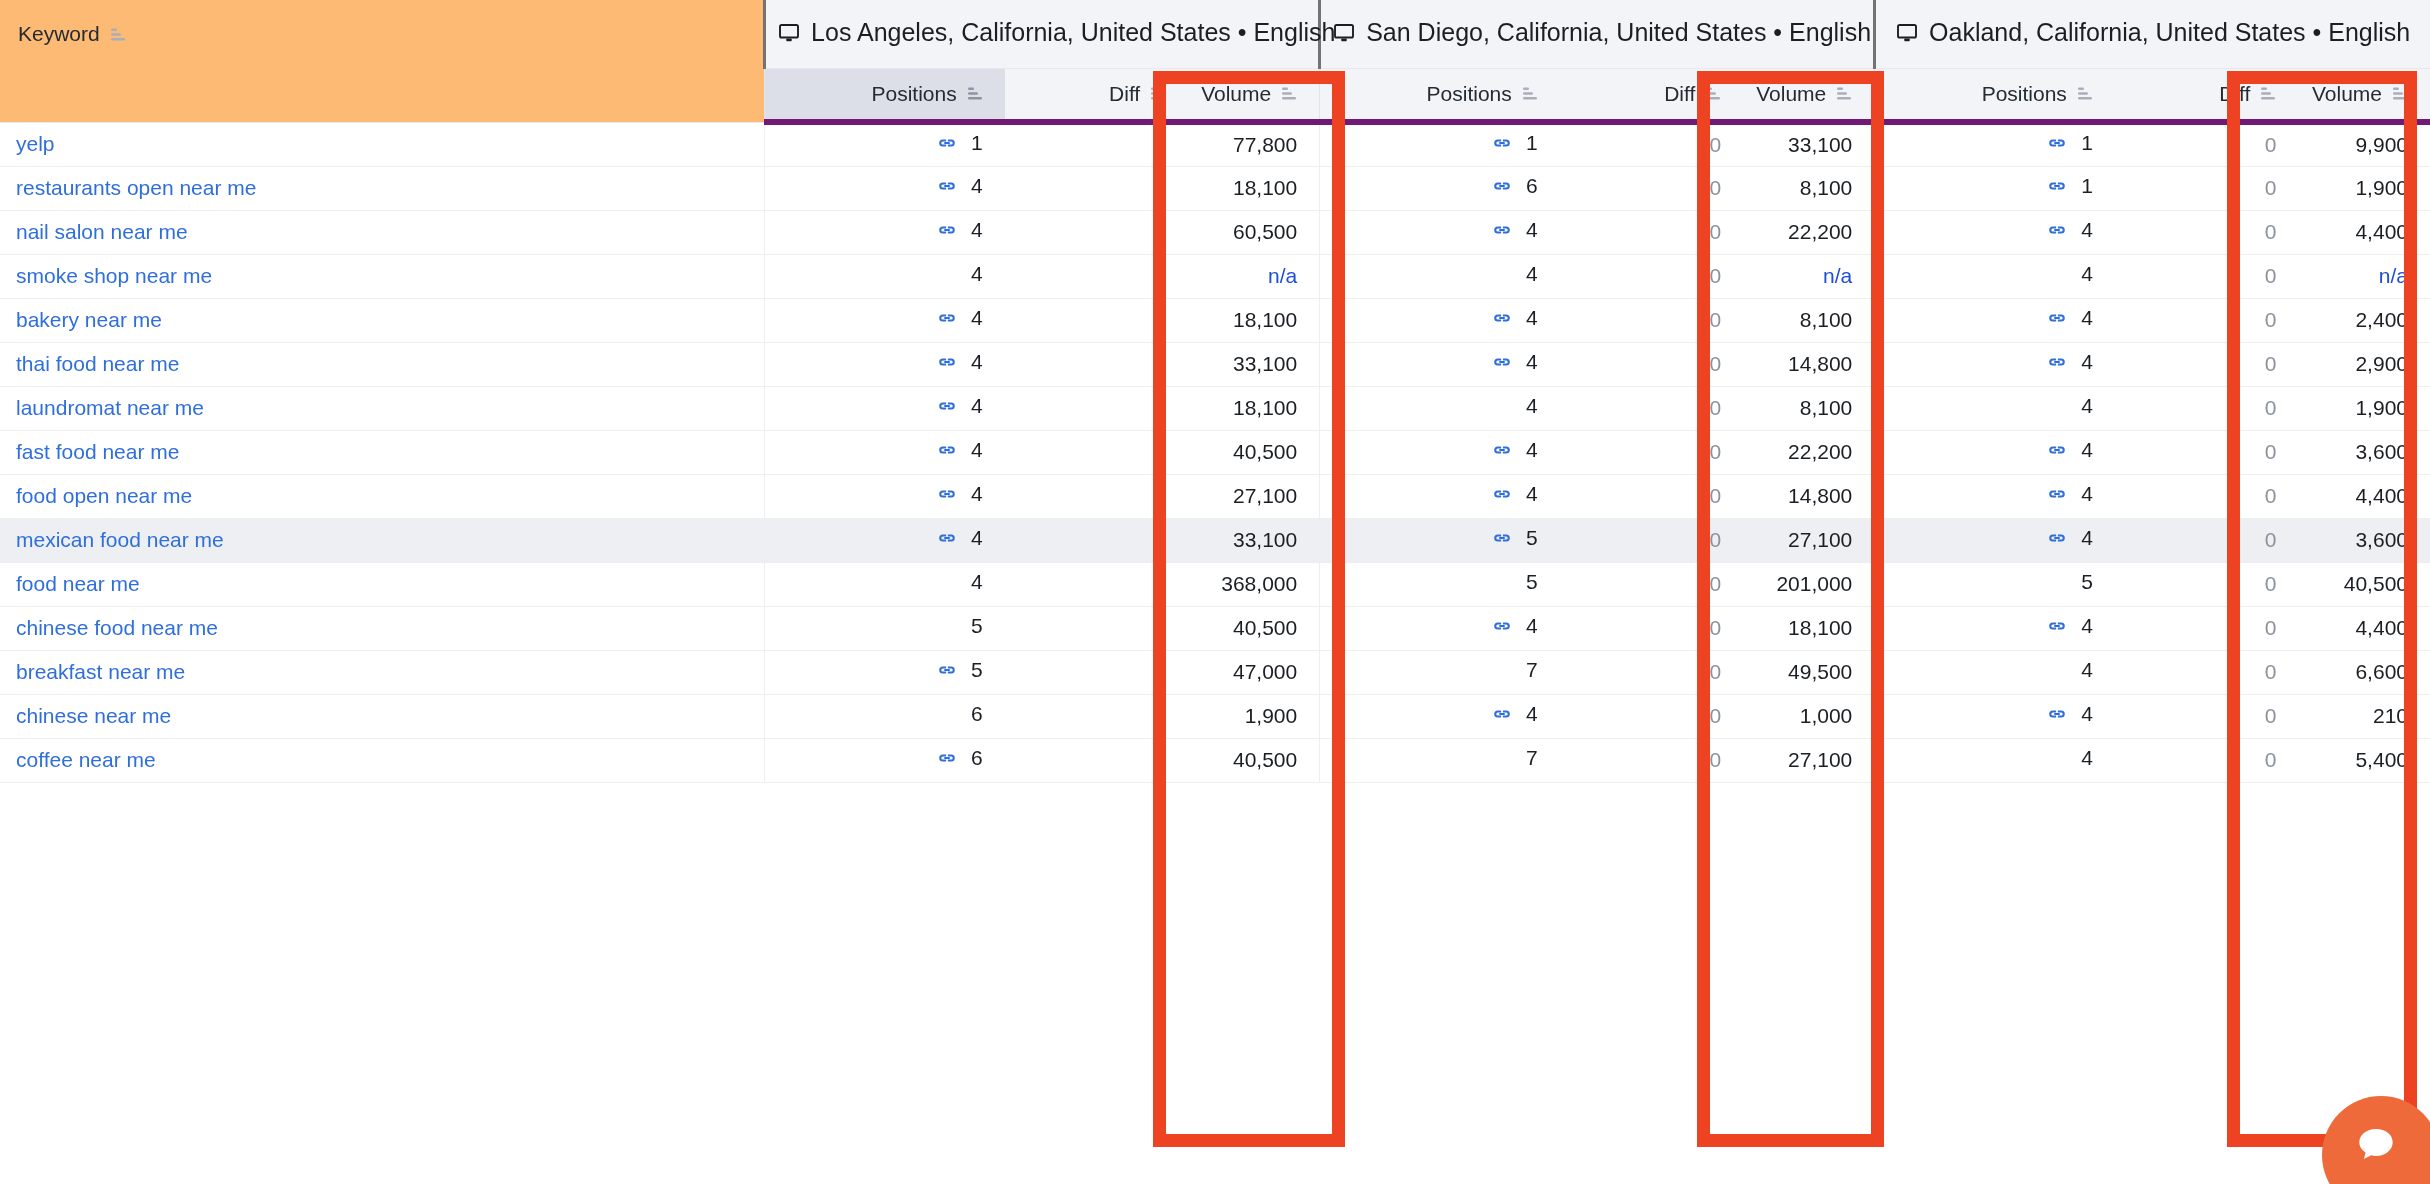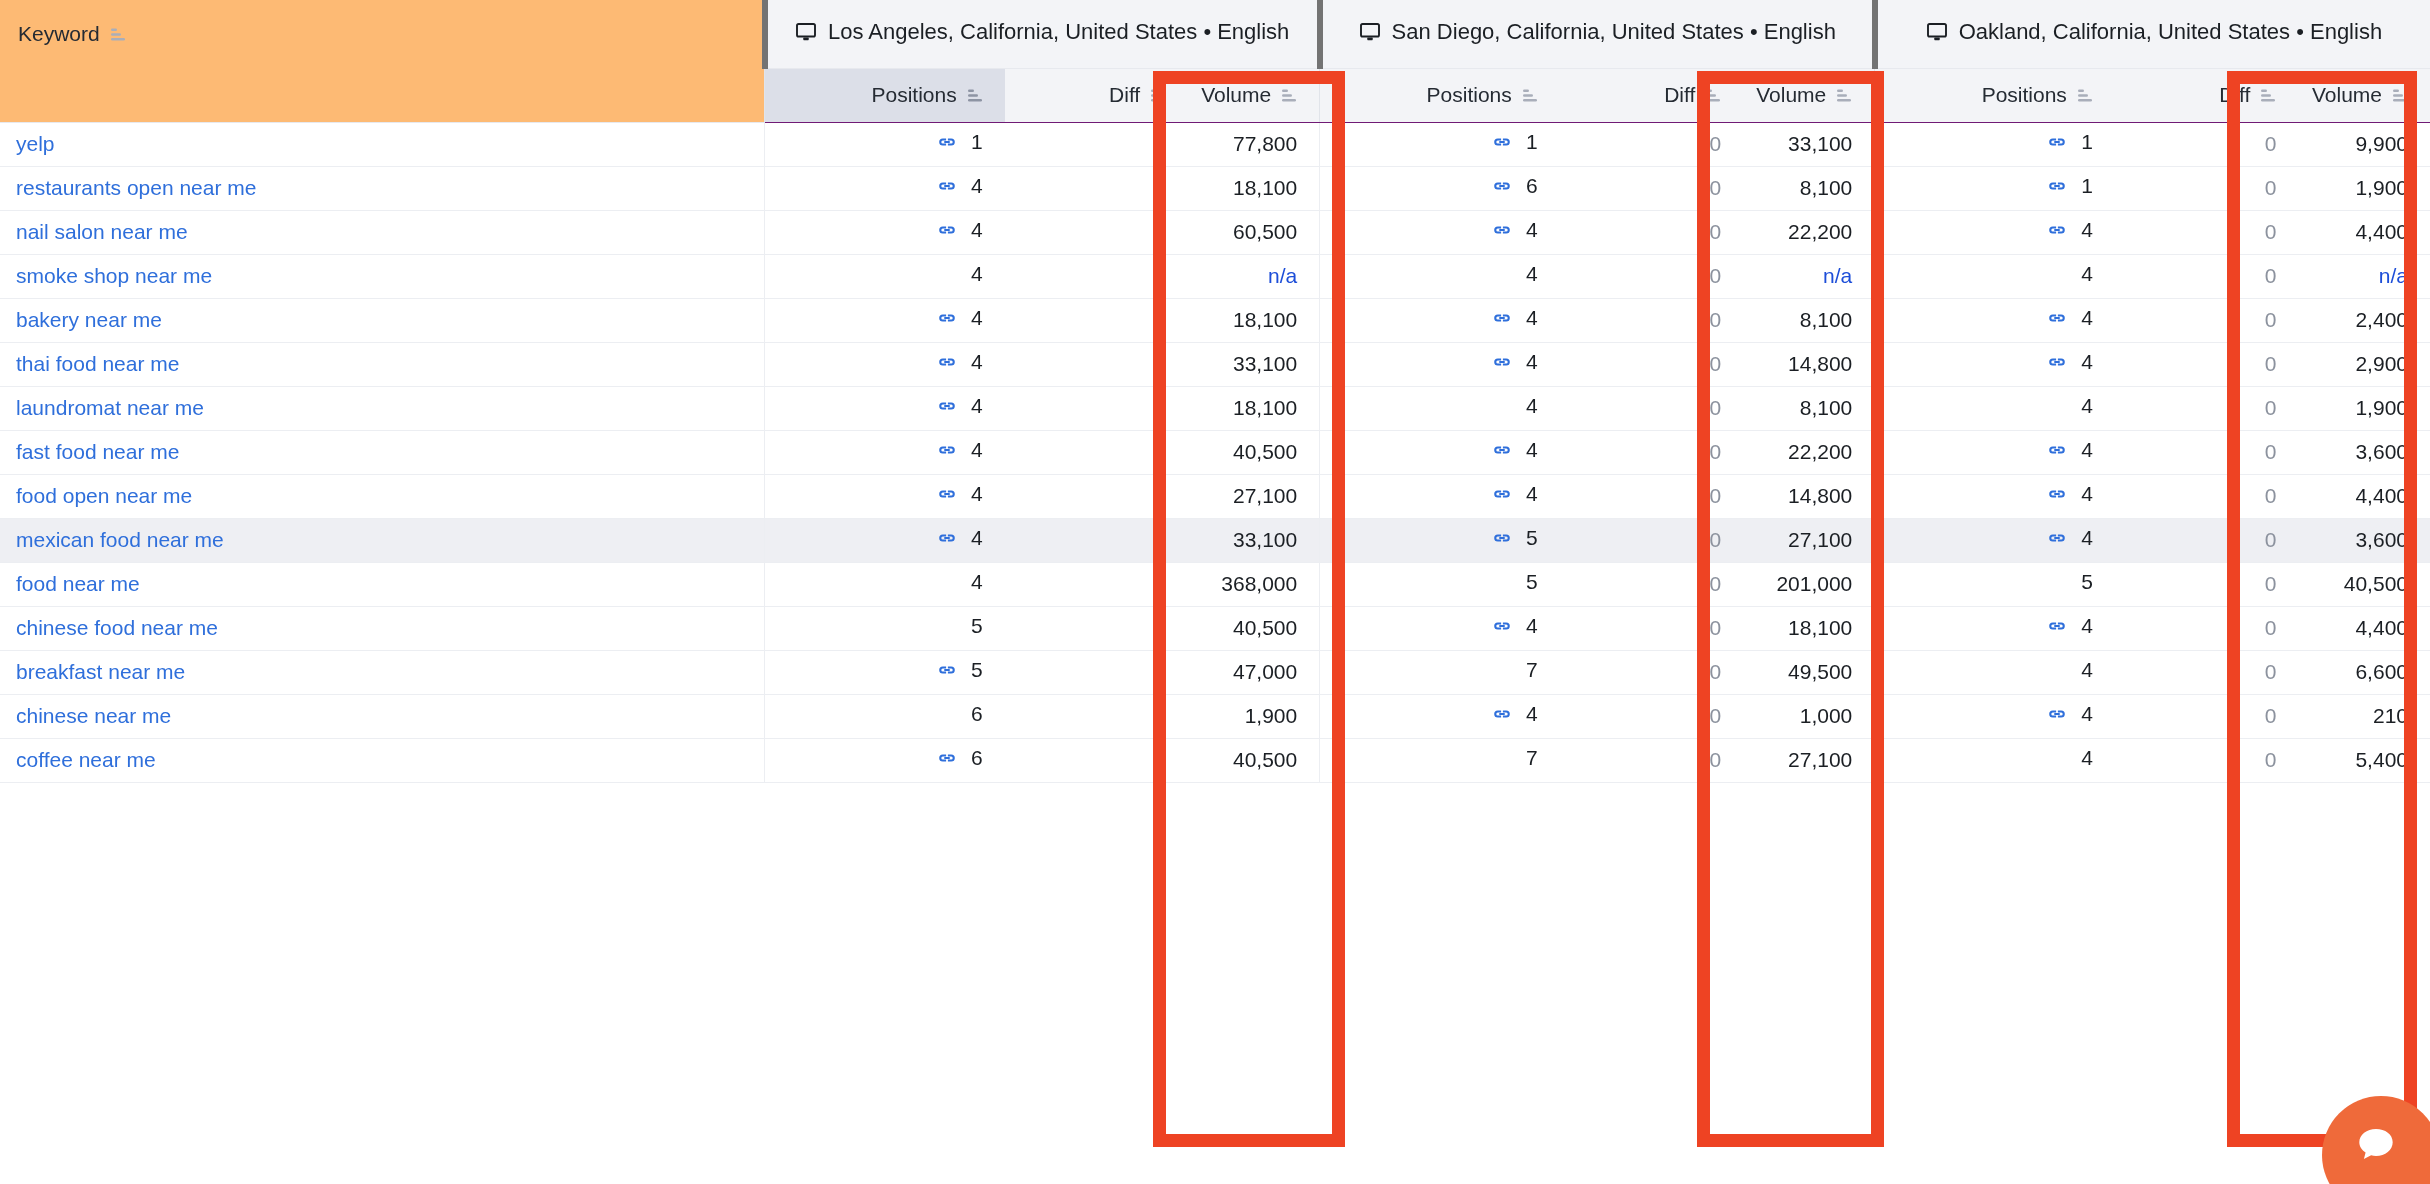--- a/index.html
+++ b/index.html
@@ -35,37 +35,37 @@
     padding: 22px 0 0 18px;
     font-weight: 400;
     font-size: 21px;
     color: #252b33;
     border-bottom: 1px solid #e7e9ee;
   }
   .kw-wrap { display: flex; align-items: center; gap: 9px; }
 
   th.loc-head {
     background: #f3f4f7;
-    border-left: 6px solid #737373;
+    border-left: 3px solid #737373;
     border-bottom: 1px solid #e7e9ee;
     font-weight: 400;
-    font-size: 22px;
+    font-size: 25px;
     color: #1b1f24;
     text-align: center;
     padding: 0 12px;
     white-space: nowrap;
   }
   .loc-wrap { display: inline-flex; align-items: center; gap: 11px; }
 
   
   tr.sub-row { height: 54px; }
 
   th.sub {
     background: #f3f4f7;
-    border-bottom: 1px solid #701a75;
+    border-bottom: 6px solid #701a75;
     font-weight: 400;
     font-size: 21px;
     color: #252b33;
     text-align: right;
     padding: 0 22px 0 12px;
     white-space: nowrap;
     vertical-align: middle;
   }
   th.sub.active { background: #dcdfe8; }
   th.sub .sh { display: inline-flex; align-items: center; gap: 9px; justify-content: flex-end; }

